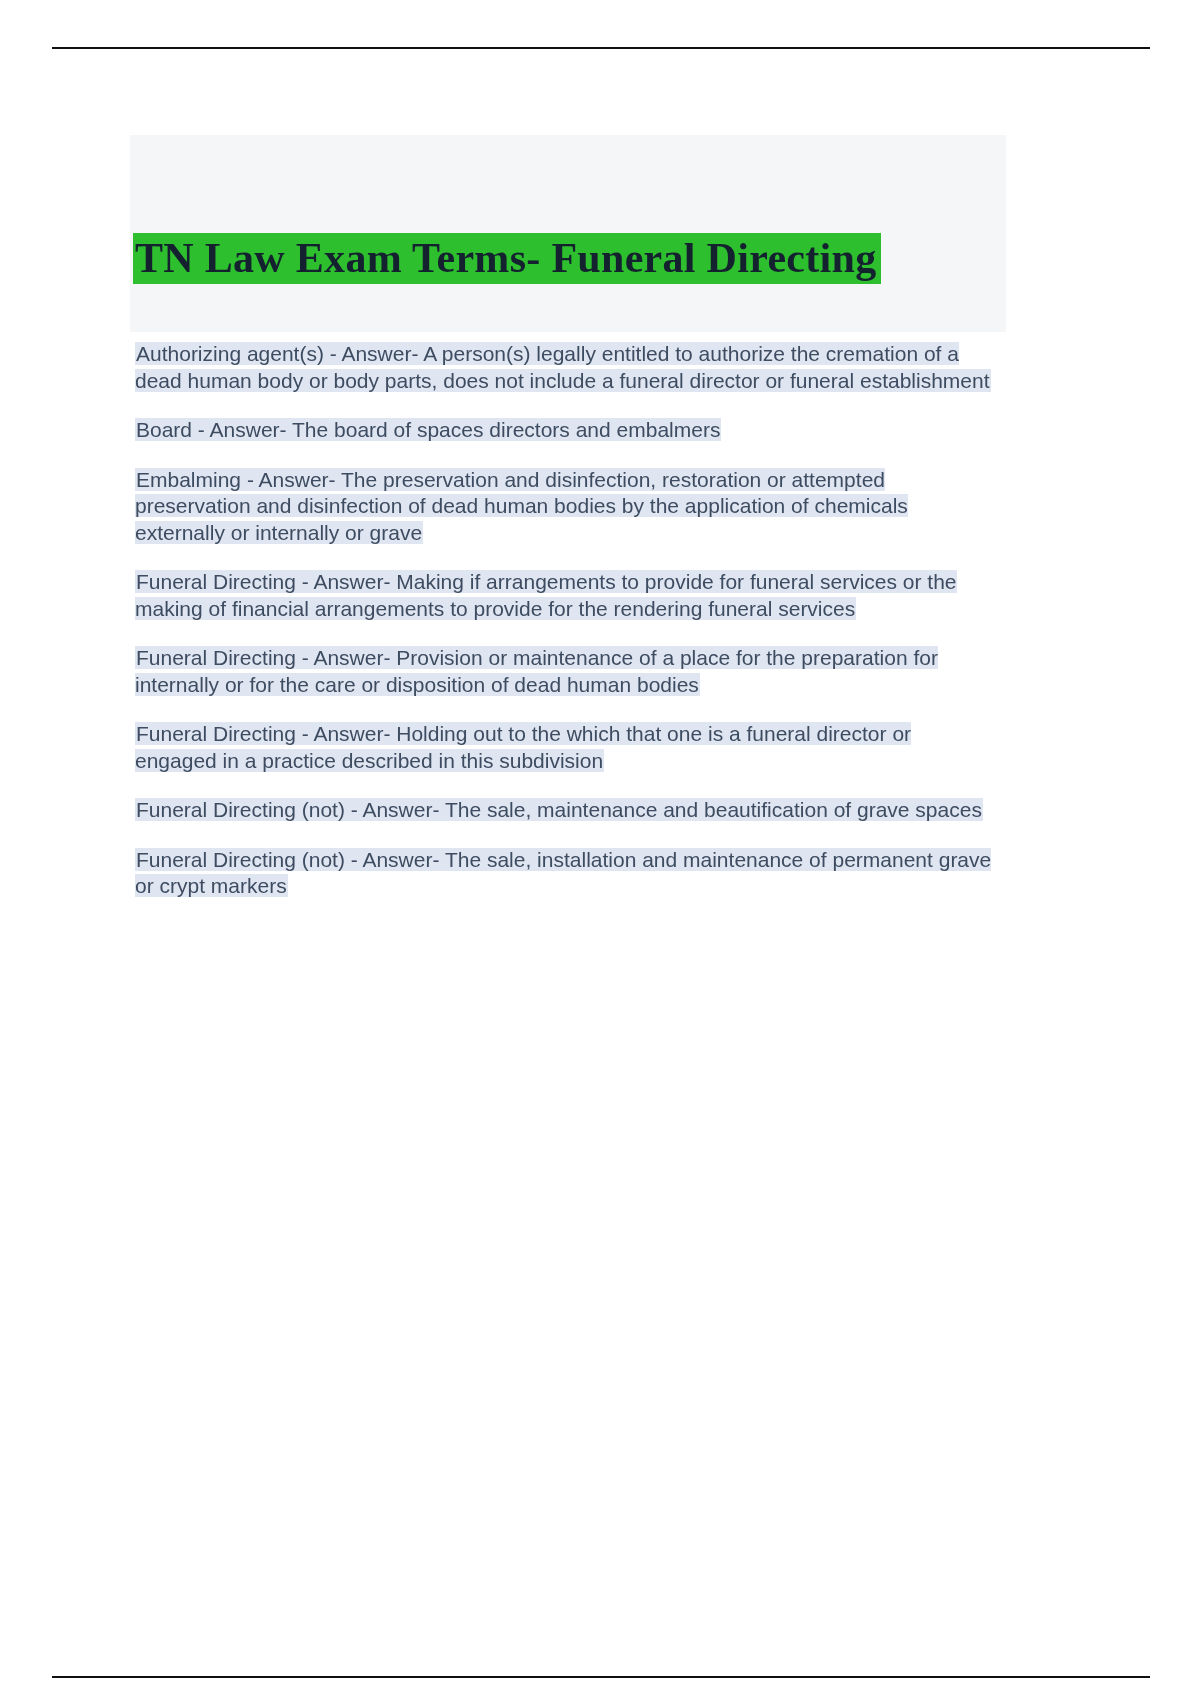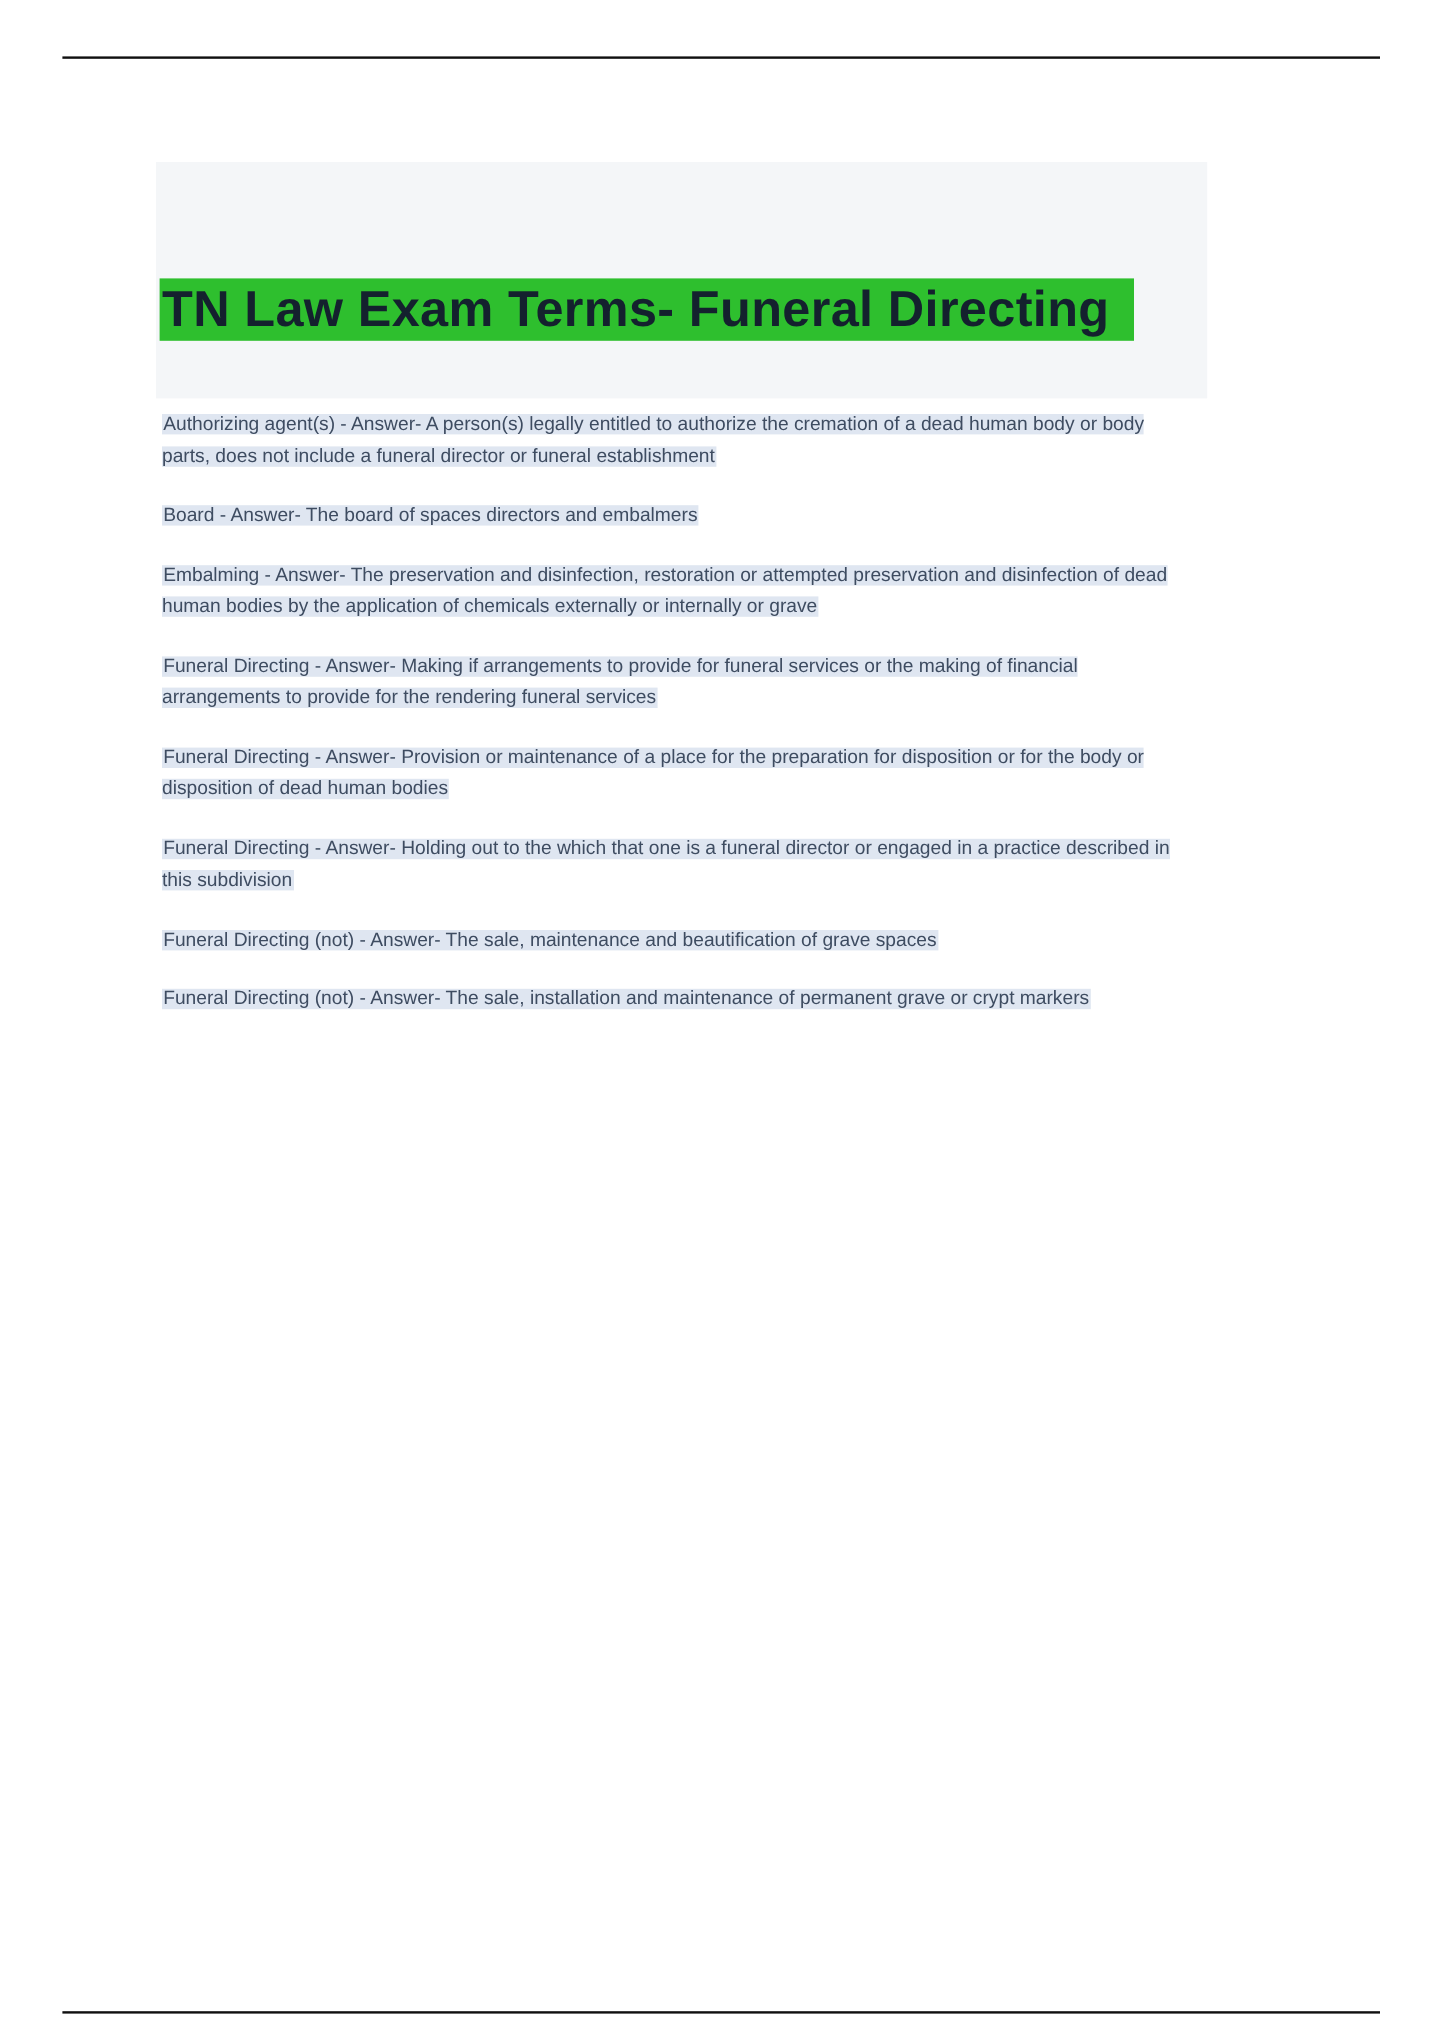--- a/index.html
+++ b/index.html
@@ -36,31 +36,32 @@
   .title {
     margin: 97px 0 0 3px;
     font-size: 42px;
     font-weight: bold;
     line-height: 1.25;
     letter-spacing: 0.3px;
     color: var(--title_text, #14212e);
   }
   .title-hl {
     background: var(--title_highlight, #2ebf2e);
-    padding: 2px 20px 3px 2px;
+    padding: 2px 4px 3px 2px;
+    font-family: Liberation Serif, serif;
   }
   .terms {
     position: absolute;
     left: 135px;
     top: 341px;
     width: 858px;
   }
   .term {
     margin-bottom: 23px;
-    font-size: 16px;
+    font-size: 21px;
     line-height: 26.5px;
     color: var(--body_text, #3e4c61);
   }
   .hl {
     background: var(--body_highlight, #dfe6f1);
     padding: 0 1px;
   }
 </style>
 </head>
 <body>
@@ -70,20 +71,20 @@
 
   <div class="header-block">
     <h1 class="title"><span class="title-hl">TN Law Exam Terms- Funeral Directing</span></h1>
   </div>
 
   <div class="terms">
     <p class="term"><span class="hl">Authorizing agent(s) - Answer- A person(s) legally entitled to authorize the cremation of a dead human body or body parts, does not include a funeral director or funeral establishment</span></p>
     <p class="term"><span class="hl">Board - Answer- The board of spaces directors and embalmers</span></p>
     <p class="term"><span class="hl">Embalming - Answer- The preservation and disinfection, restoration or attempted preservation and disinfection of dead human bodies by the application of chemicals externally or internally or grave</span></p>
     <p class="term"><span class="hl">Funeral Directing - Answer- Making if arrangements to provide for funeral services or the making of financial arrangements to provide for the rendering funeral services</span></p>
-    <p class="term"><span class="hl">Funeral Directing - Answer- Provision or maintenance of a place for the preparation for disposition or for the body or disposition of dead human bodies</span></p>
+    <p class="term"><span class="hl">Funeral Directing - Answer- Provision or maintenance of a place for the preparation for internally or for the care or disposition of dead human bodies</span></p>
     <p class="term"><span class="hl">Funeral Directing - Answer- Holding out to the which that one is a funeral director or engaged in a practice described in this subdivision</span></p>
     <p class="term"><span class="hl">Funeral Directing (not) - Answer- The sale, maintenance and beautification of grave spaces</span></p>
     <p class="term"><span class="hl">Funeral Directing (not) - Answer- The sale, installation and maintenance of permanent grave or crypt markers</span></p>
   </div>
 
   <div class="rule rule-bottom"></div>
 </div>
 
 </body></html>

